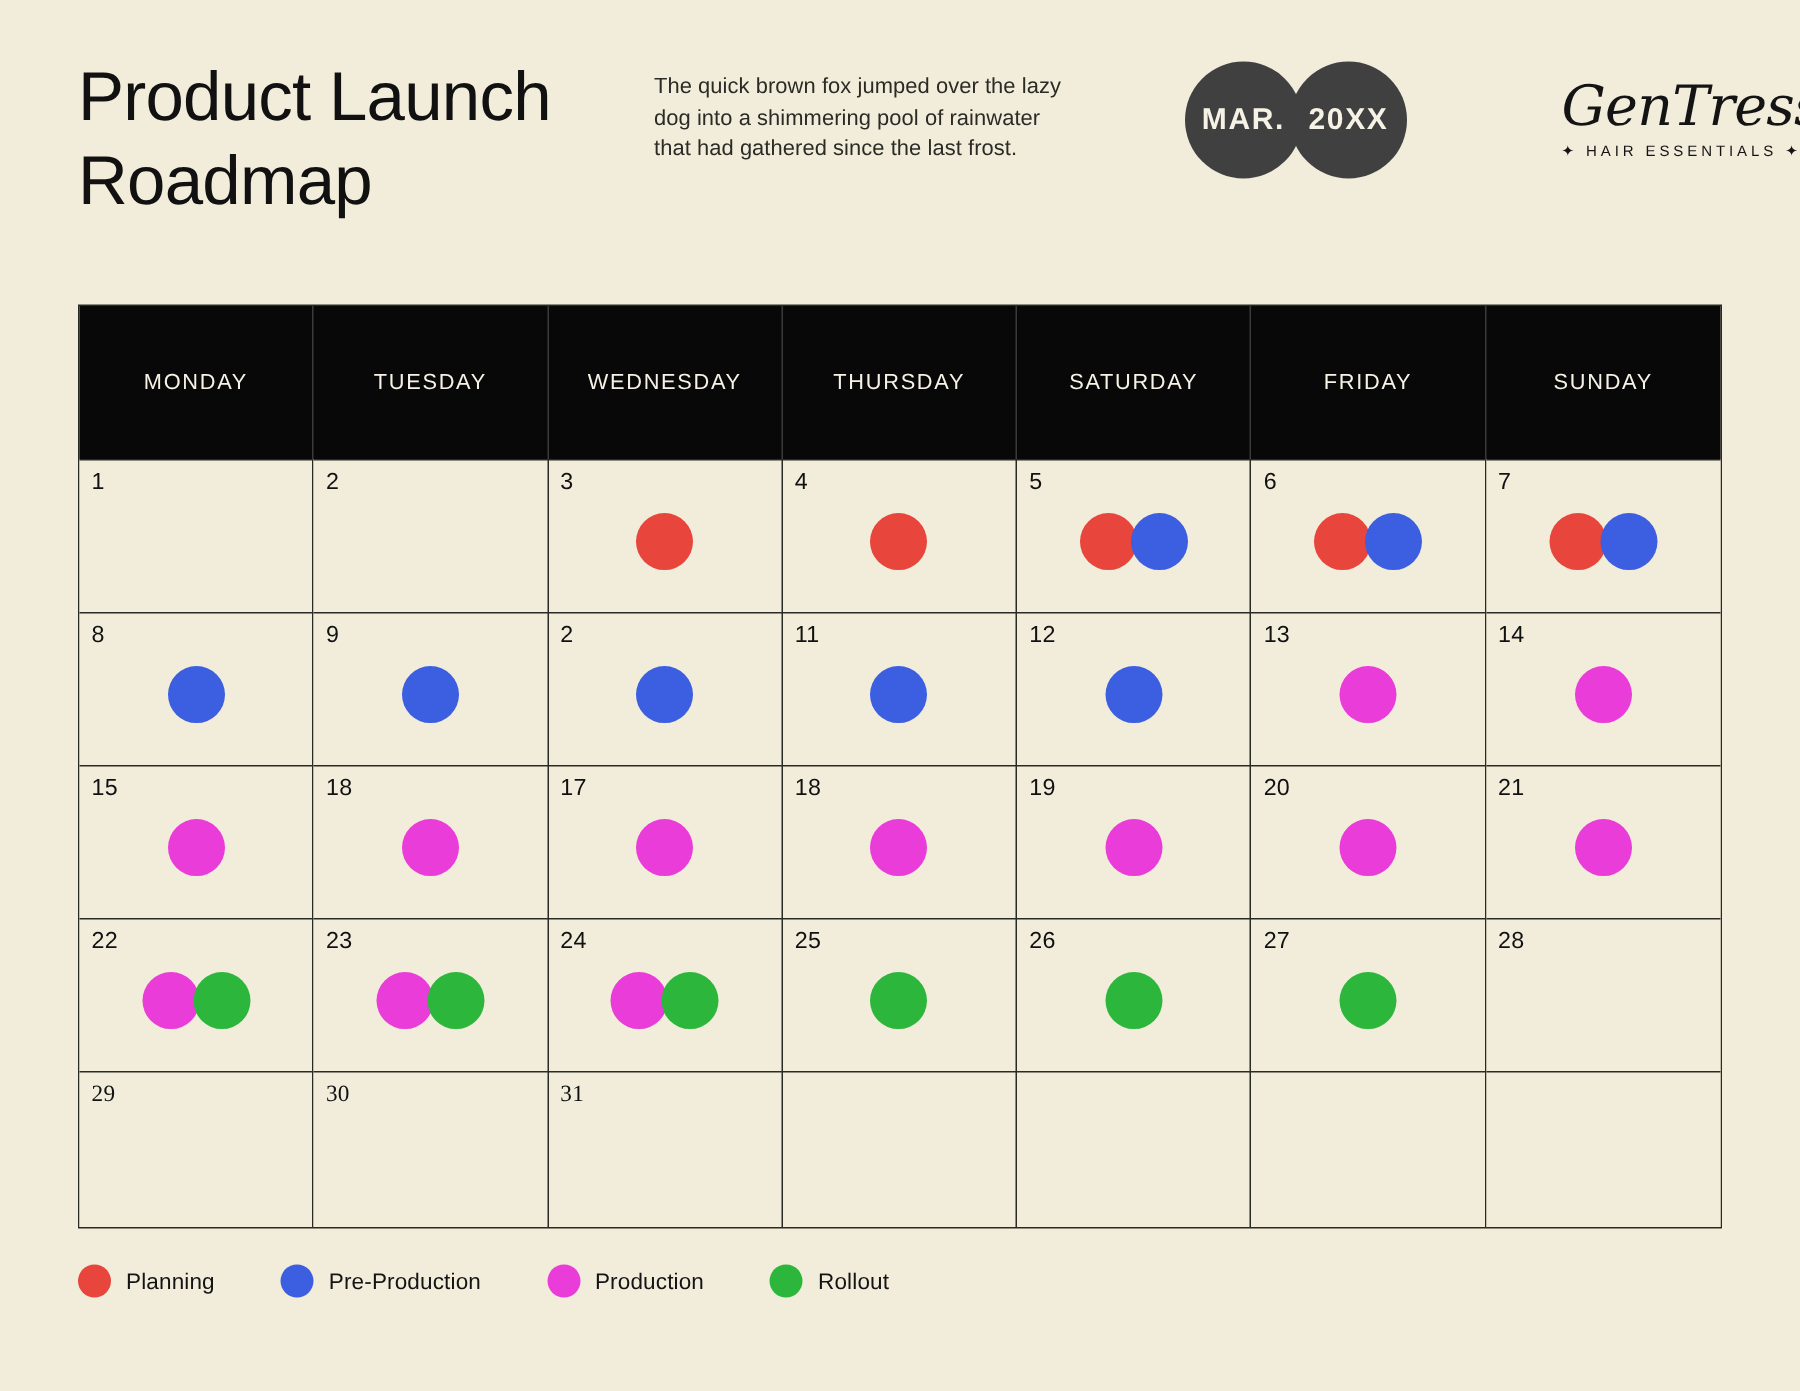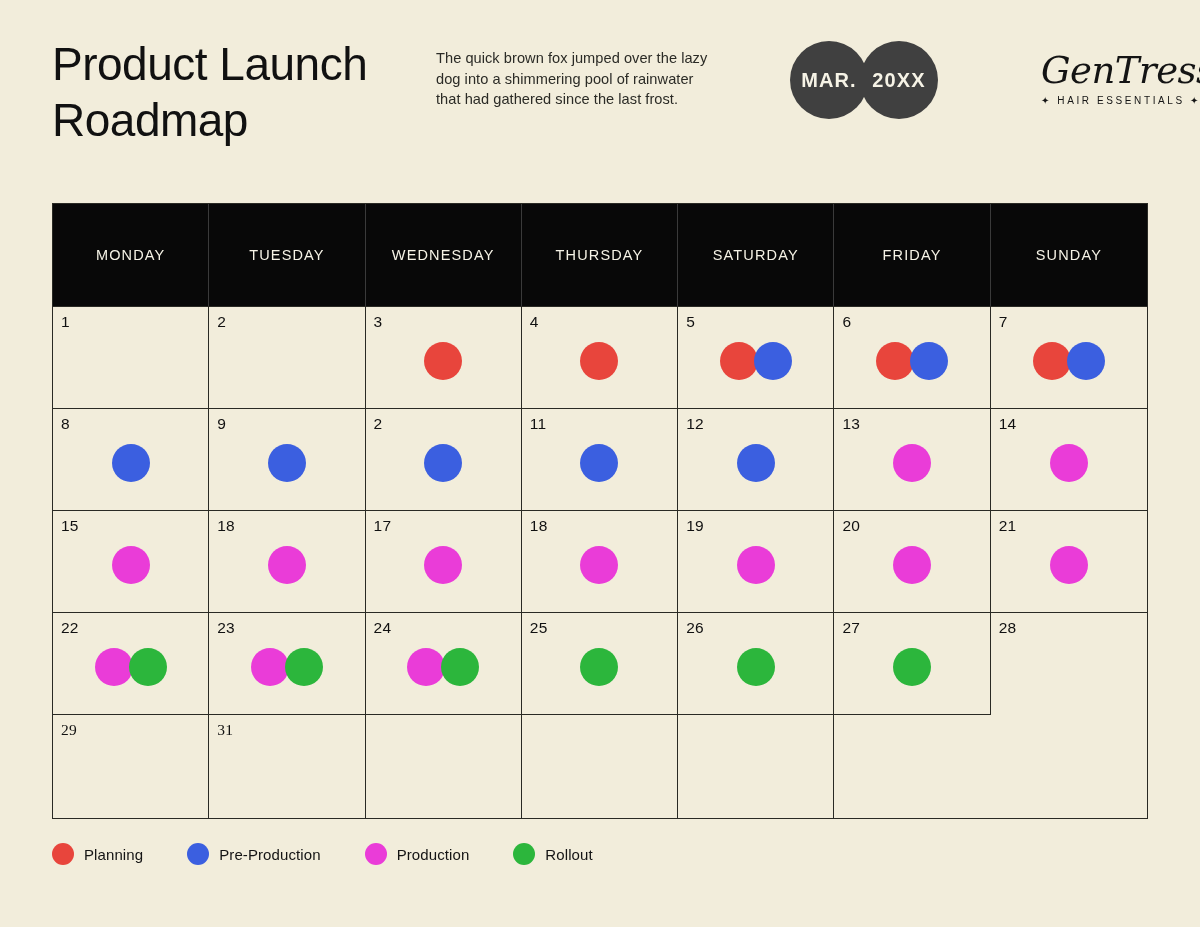--- a/index.html
+++ b/index.html
@@ -395,20 +395,23 @@
         </div>
         <div class="cell">
           <div class="daynum">28</div>
         </div>
       </div>
       <div class="cal-week">
         <div class="cell">
           <div class="daynum">29</div>
         </div>
         <div class="cell">
+          <div class="daynum">30</div>
+        </div>
+        <div class="cell">
           <div class="daynum">31</div>
         </div>
         <div class="cell">
           <div class="daynum"></div>
         </div>
         <div class="cell">
           <div class="daynum"></div>
         </div>
         <div class="cell">
           <div class="daynum"></div>

